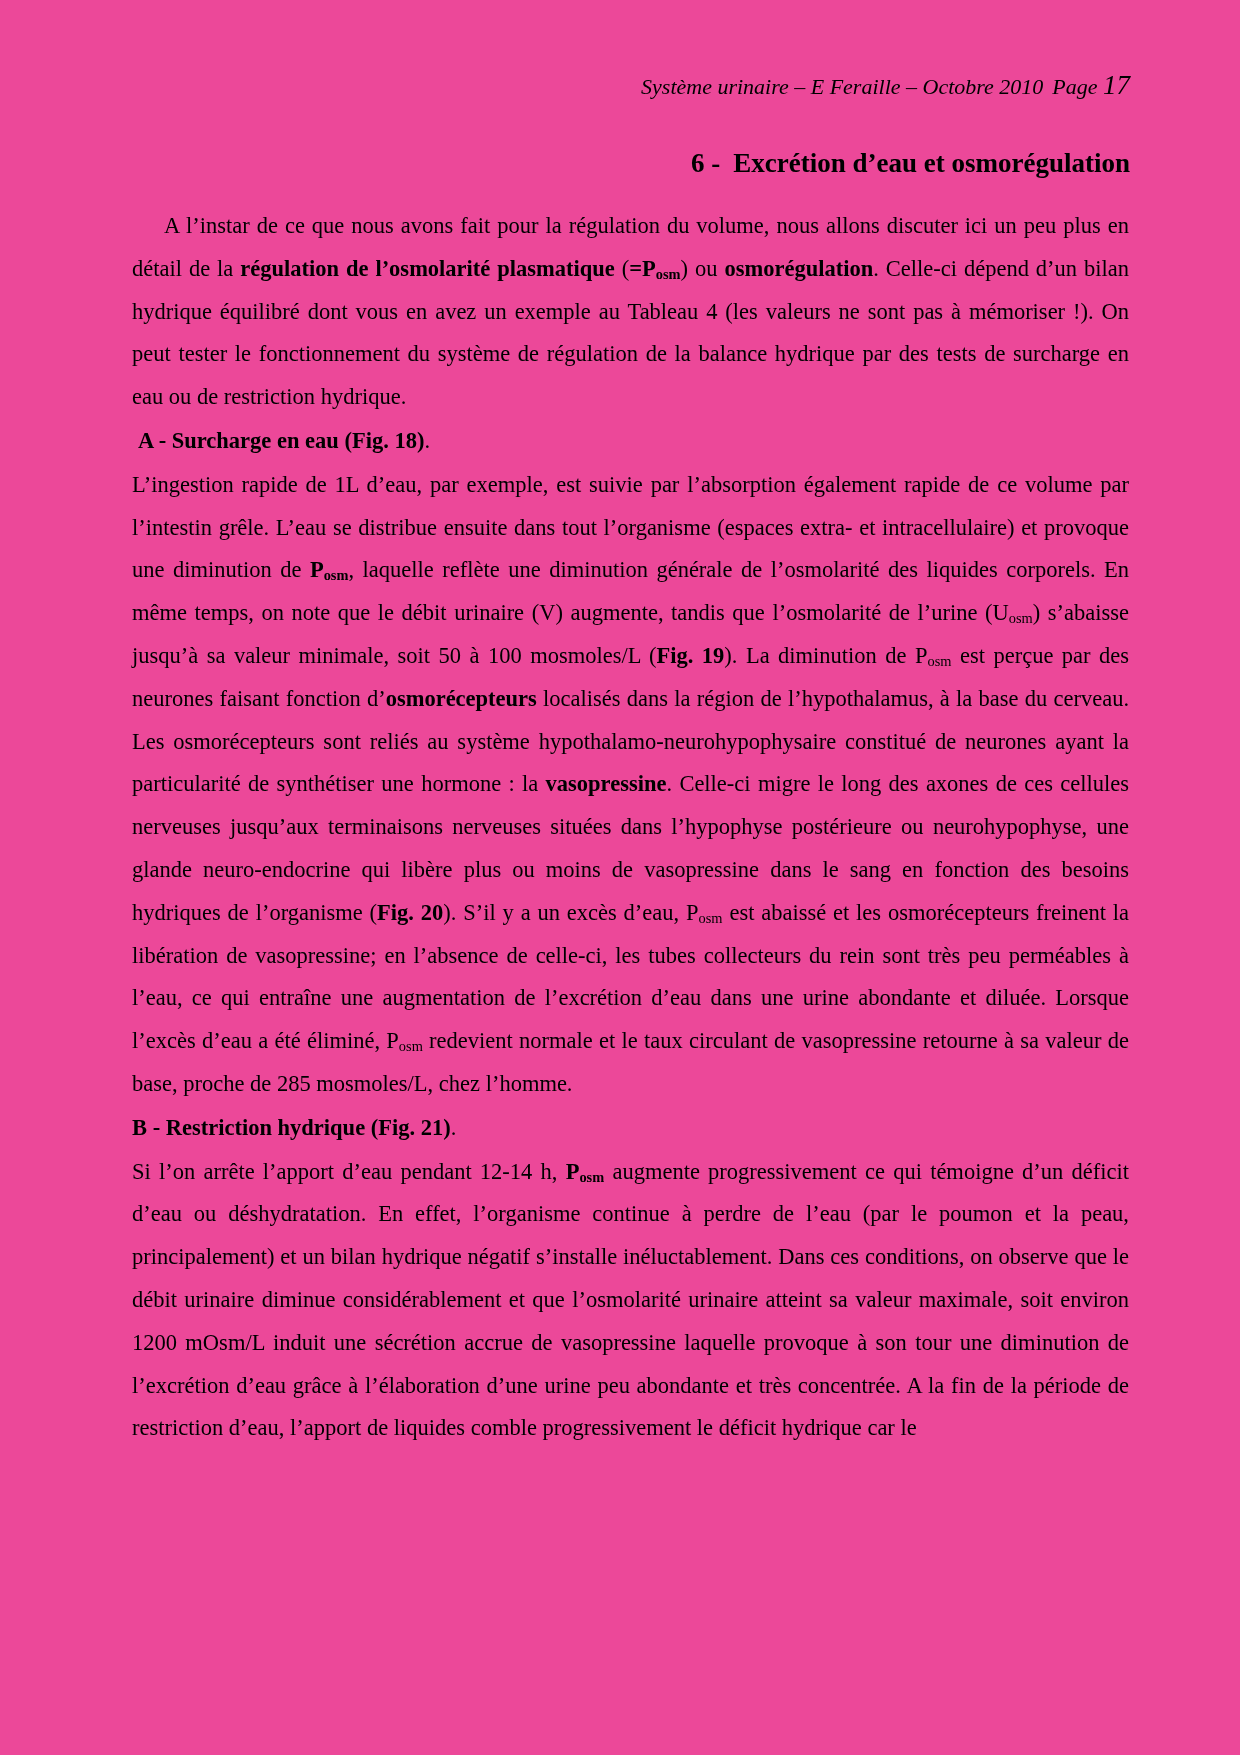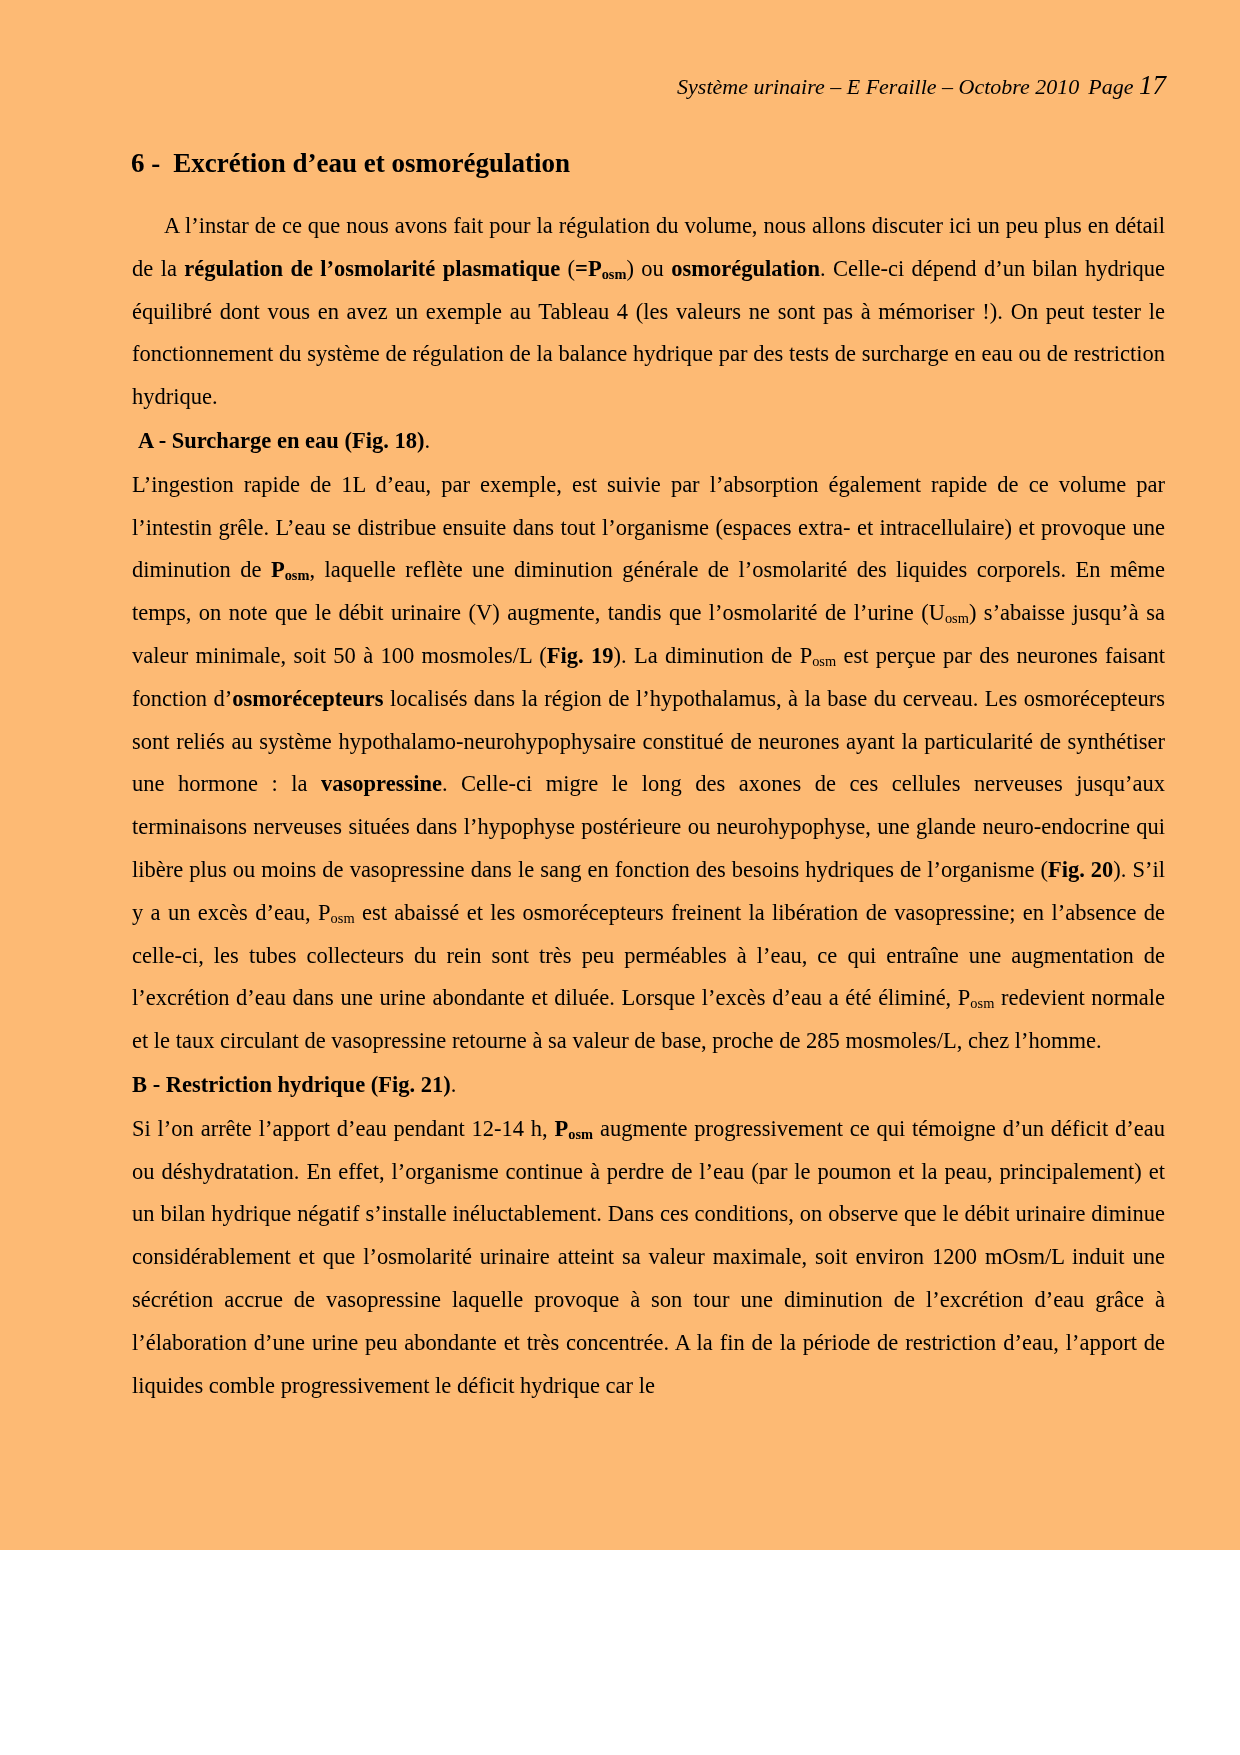--- a/index.html
+++ b/index.html
@@ -1,30 +1,30 @@
 <!DOCTYPE html>
 <html><head>
 <meta charset="utf-8">
 <style>
   html,body { margin:0; padding:0; background:#ffffff; }
   .page {
-    width:1240px; height:1550px; box-sizing:border-box;
-    background:#fdba74; color:#000;
+    width:1240px; height:1755px; box-sizing:border-box;
+    background:#ec4899; color:#000;
     font-family:"Liberation Serif", "DejaVu Serif", serif;
-    padding:72px 74px 0 131px;
+    padding:72px 110px 0 131px;
     overflow:hidden;
   }
   .header {
     text-align:right; font-style:italic;
     font-size:22px; line-height:26px; white-space:nowrap;
   }
   .header .pagelabel { margin-left:9px; }
   .header .pagenum { font-size:27px; }
   .title {
-    margin-top:46px; font-weight:bold; font-size:27px; line-height:34px;
+    margin-top:46px; font-weight:bold; font-size:27px; line-height:34px;text-align:right;
   }
   .title .t-num { margin-right:13px; }
   .bodytext { margin-top:25px; }
   .para {
     margin:1px; font-size:22.5px; line-height:42.8px;
     text-align:justify;
   }
   .para.indent { text-indent:32px; }
   .para.pad-a { padding-left:6px; }
   .b { font-weight:bold; }

